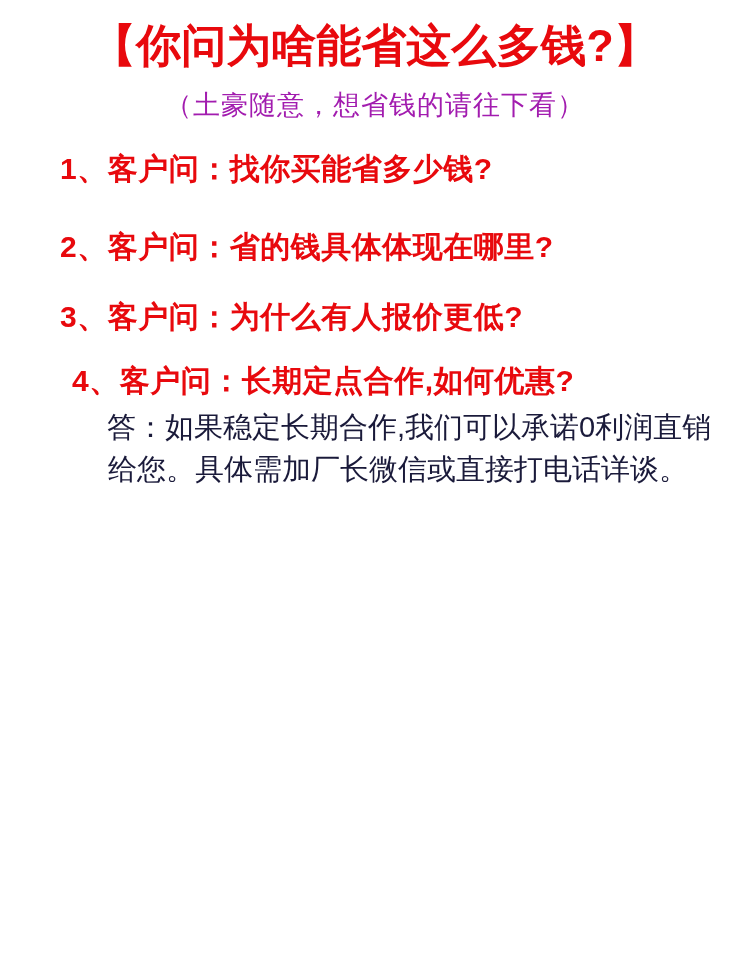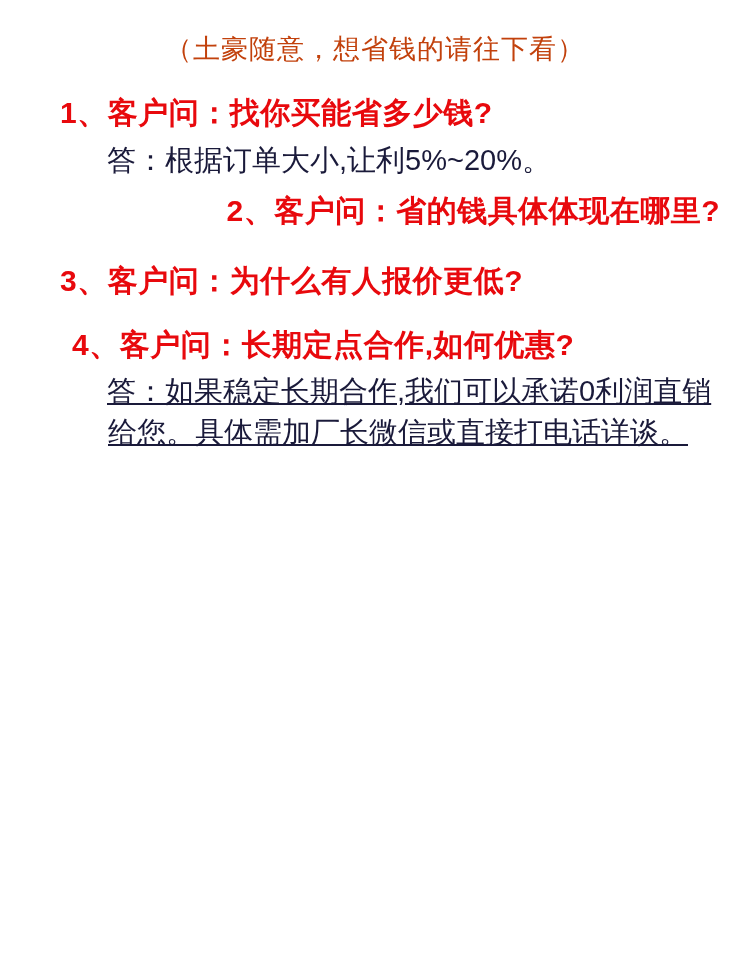--- a/index.html
+++ b/index.html
@@ -24,21 +24,21 @@
     text-align: center;
     color: #e8090d;
     font-weight: bold;
     font-size: 45px;
     line-height: 1.25;
     letter-spacing: 0px;
     white-space: nowrap;
   }
   .subtitle {
     text-align: center;
-    color: #c2410c;
+    color: #a21caf;
     font-size: 27px;
     line-height: 1.3;
     margin-top: 14px;
     letter-spacing: 1px;
   }
   .qa-list {
     margin-top: 26px;
   }
   .qa-block {
     margin-bottom: 38px;
@@ -57,38 +57,38 @@
     line-height: 1.42;
     padding-left: 78px;
     text-indent: -1px;
     margin-top: 6px;
     letter-spacing: 0px;
   }
   .qa-block.b1 .qa-q { padding-left: 30px; }
   .qa-block.b2 .qa-q { padding-left: 30px; }
   .qa-block.b3 .qa-q { padding-left: 30px; }
   .qa-block.b4 .qa-q { padding-left: 42px; }
-  .qa-block.b1 { margin-bottom: 10px; }
-  .qa-block.b2 { margin-bottom: 30px; text-align: right; }
+  .qa-block.b1 { margin-bottom: 37px; }
+  .qa-block.b2 { margin-bottom: 30px; }
   .qa-block.b3 { margin-bottom: 23px; }
-  .qa-block.b4 .qa-a { padding-left: 78px; text-decoration: underline; }
+  .qa-block.b4 .qa-a { padding-left: 78px; }
 </style>
 </head>
 <body>
 
 <div class="page">
 
+  <div class="title">【你问为啥能省这么多钱?】</div>
 
   <div class="subtitle">（土豪随意，想省钱的请往下看）</div>
 
   <div class="qa-list">
 
     <div class="qa-block b1">
       <div class="qa-q">1、客户问：找你买能省多少钱?</div>
-      <div class="qa-a">答：根据订单大小,让利5%~20%。</div>
     </div>
 
     <div class="qa-block b2">
       <div class="qa-q">2、客户问：省的钱具体体现在哪里?</div>
     </div>
 
     <div class="qa-block b3">
       <div class="qa-q">3、客户问：为什么有人报价更低?</div>
     </div>
 

